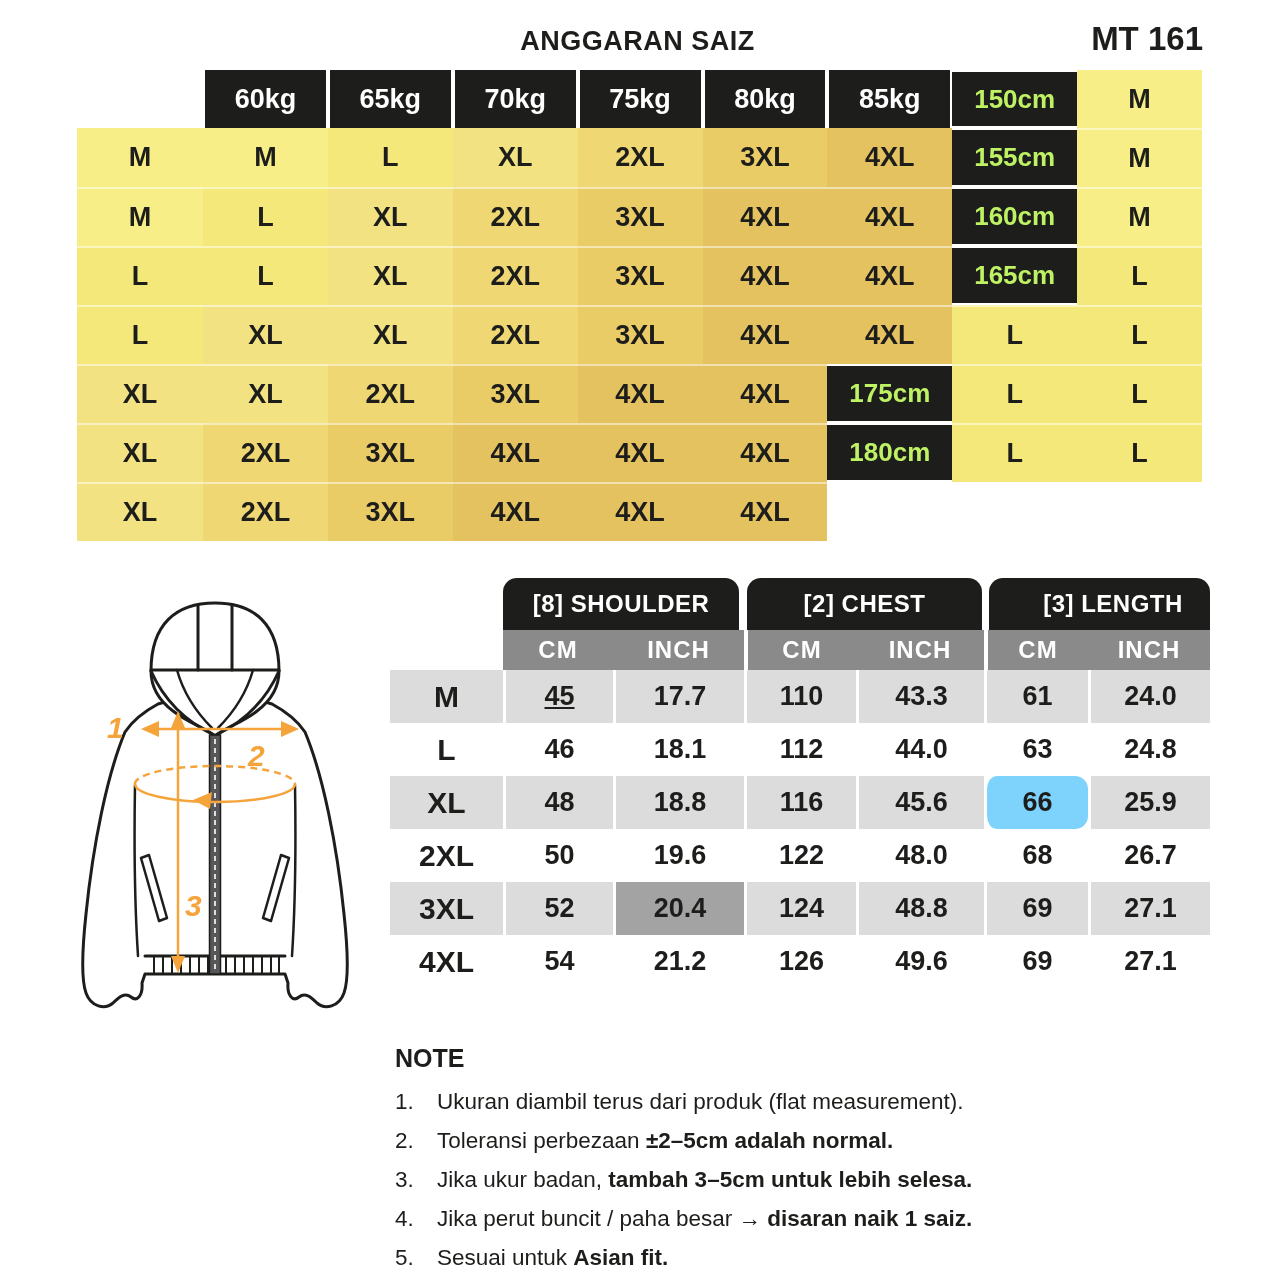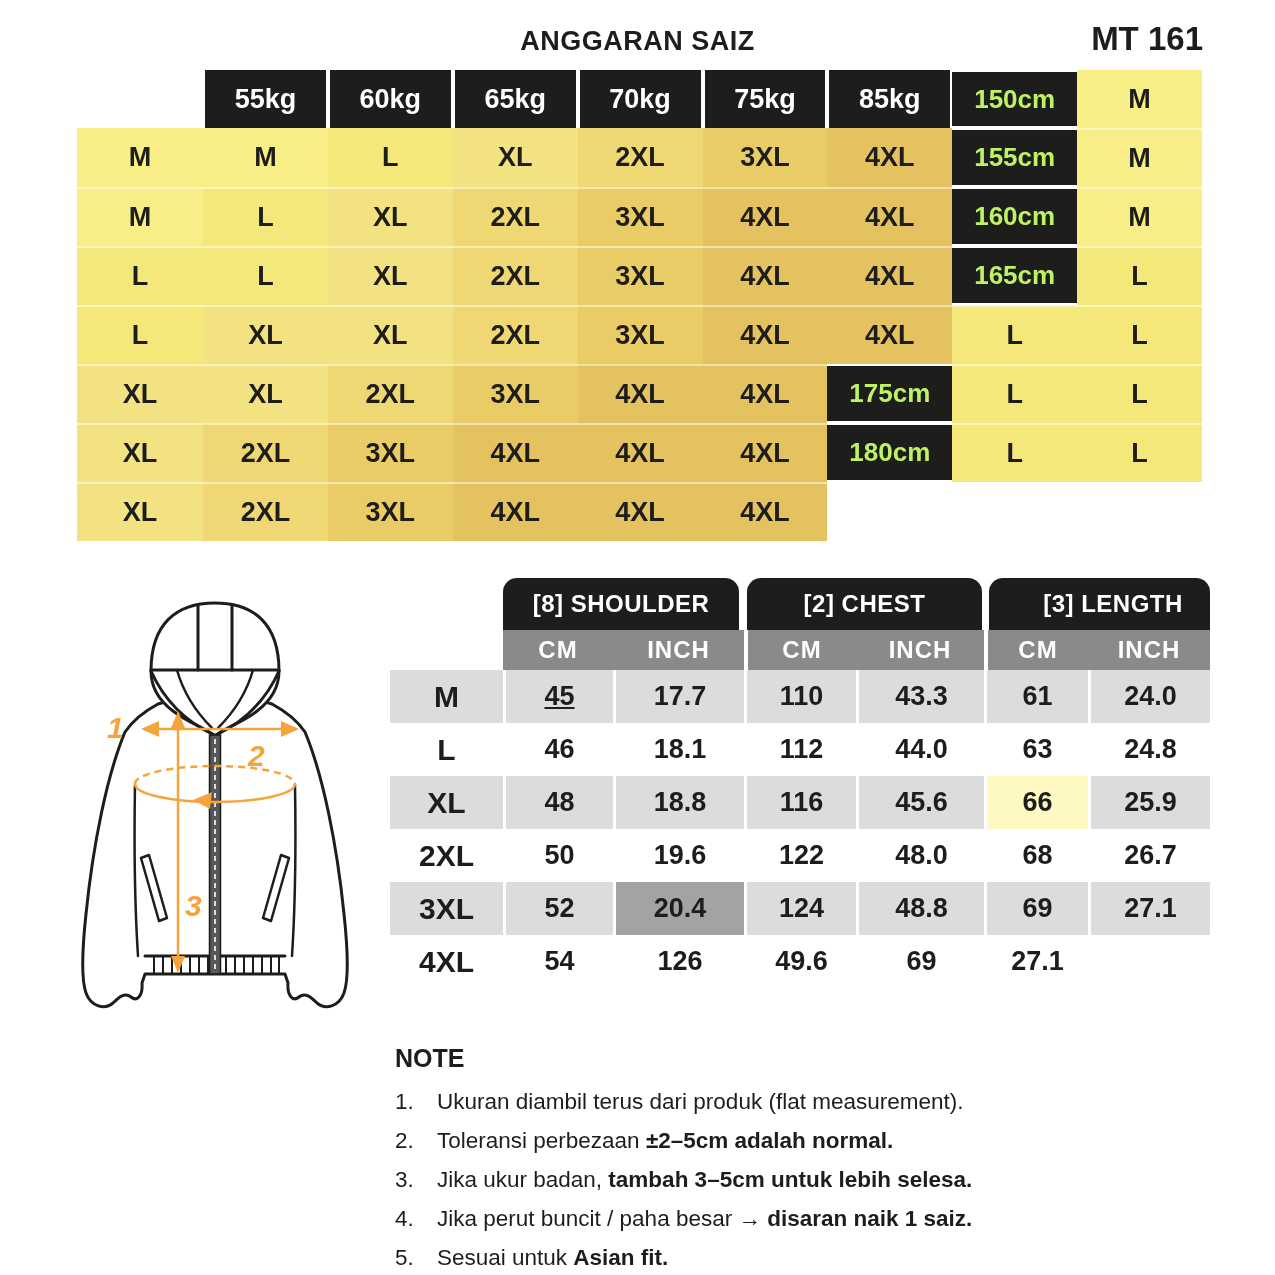--- a/index.html
+++ b/index.html
@@ -53,25 +53,25 @@
 </head>
 <body>
 
 <div class="page">
 
   <div class="title">ANGGARAN SAIZ</div>
   <div class="code">MT 161</div>
 
   <div class="matrix">
       <div class="corner"></div>
-      <div class="wcell">55kg</div>
       <div class="wcell">60kg</div>
       <div class="wcell">65kg</div>
       <div class="wcell">70kg</div>
       <div class="wcell">75kg</div>
+      <div class="wcell">80kg</div>
       <div class="wcell">85kg</div>
       <div class="hcell">150cm</div>
       <div class="ycell" style="background: rgb(247, 238, 135);">M</div>
       <div class="ycell" style="background: rgb(247, 238, 135);">M</div>
       <div class="ycell" style="background: rgb(247, 238, 135);">M</div>
       <div class="ycell" style="background: rgb(245, 232, 123);">L</div>
       <div class="ycell" style="background: rgb(242, 226, 130);">XL</div>
       <div class="ycell" style="background: rgb(239, 216, 115);">2XL</div>
       <div class="ycell" style="background: rgb(234, 204, 103);">3XL</div>
       <div class="ycell" style="background: rgb(229, 194, 96);">4XL</div>
@@ -192,38 +192,39 @@
       <div class="vcell" style="background: rgb(255, 255, 255);">18.1</div>
       <div class="vcell" style="background: rgb(255, 255, 255);">112</div>
       <div class="vcell" style="background: rgb(255, 255, 255);">44.0</div>
       <div class="vcell" style="background: rgb(255, 255, 255);">63</div>
       <div class="vcell" style="background: rgb(255, 255, 255);">24.8</div>
       <div class="szcell" style="background: rgb(220, 220, 220);">XL</div>
       <div class="vcell" style="background: rgb(220, 220, 220);">48</div>
       <div class="vcell" style="background: rgb(220, 220, 220);">18.8</div>
       <div class="vcell" style="background: rgb(220, 220, 220);">116</div>
       <div class="vcell" style="background: rgb(220, 220, 220);">45.6</div>
-      <div class="vcell" style="background: #fef9c3;">66</div>
+      <div class="vcell" style="background: #7dd3fc; border-radius: 13px;">66</div>
       <div class="vcell" style="background: rgb(220, 220, 220);">25.9</div>
       <div class="szcell" style="background: rgb(255, 255, 255);">2XL</div>
       <div class="vcell" style="background: rgb(255, 255, 255);">50</div>
       <div class="vcell" style="background: rgb(255, 255, 255);">19.6</div>
       <div class="vcell" style="background: rgb(255, 255, 255);">122</div>
       <div class="vcell" style="background: rgb(255, 255, 255);">48.0</div>
       <div class="vcell" style="background: rgb(255, 255, 255);">68</div>
       <div class="vcell" style="background: rgb(255, 255, 255);">26.7</div>
       <div class="szcell" style="background: rgb(220, 220, 220);">3XL</div>
       <div class="vcell" style="background: rgb(220, 220, 220);">52</div>
       <div class="vcell" style="background: #a3a3a3;">20.4</div>
       <div class="vcell" style="background: rgb(220, 220, 220);">124</div>
       <div class="vcell" style="background: rgb(220, 220, 220);">48.8</div>
       <div class="vcell" style="background: rgb(220, 220, 220);">69</div>
       <div class="vcell" style="background: rgb(220, 220, 220);">27.1</div>
       <div class="szcell" style="background: rgb(255, 255, 255);">4XL</div>
       <div class="vcell" style="background: rgb(255, 255, 255);">54</div>
+      <div class="vcell" style="background: rgb(255, 255, 255);">21.2</div>
       <div class="vcell" style="background: rgb(255, 255, 255);">126</div>
       <div class="vcell" style="background: rgb(255, 255, 255);">49.6</div>
       <div class="vcell" style="background: rgb(255, 255, 255);">69</div>
       <div class="vcell" style="background: rgb(255, 255, 255);">27.1</div>
     </div>
 
   <div class="notes">
     <div class="notes-heading">NOTE</div>
     <div>
         <div class="note-item">

